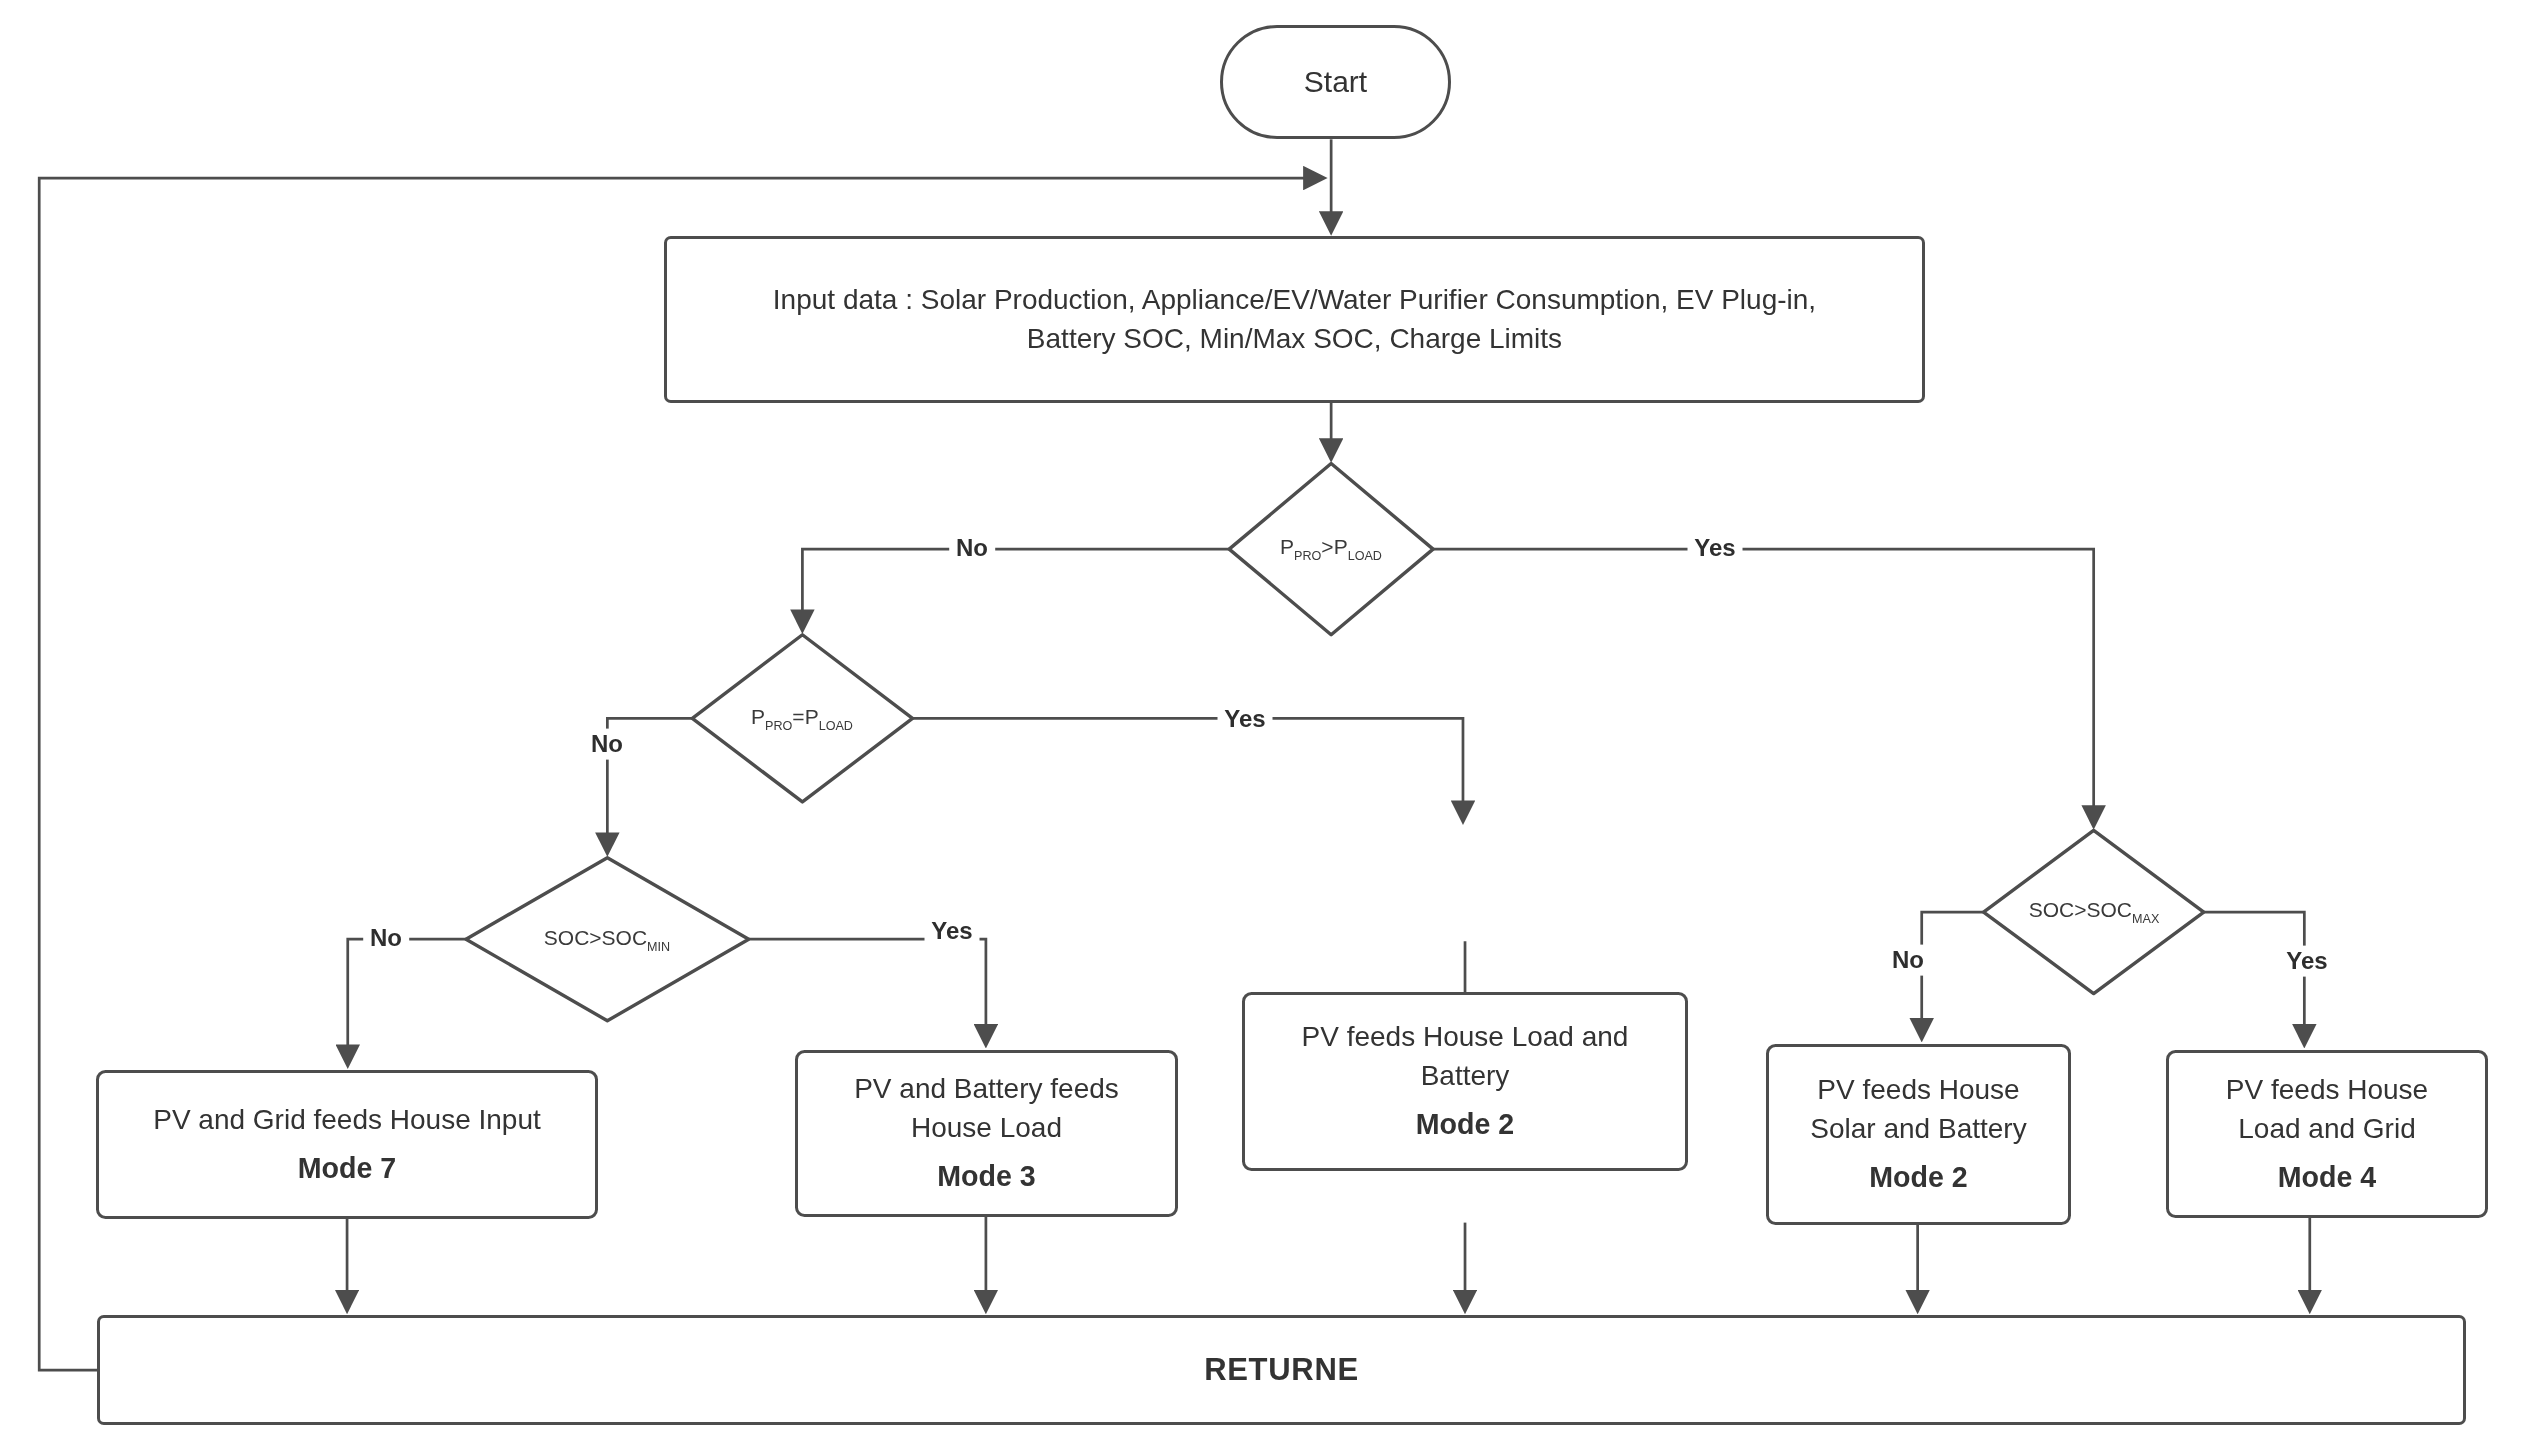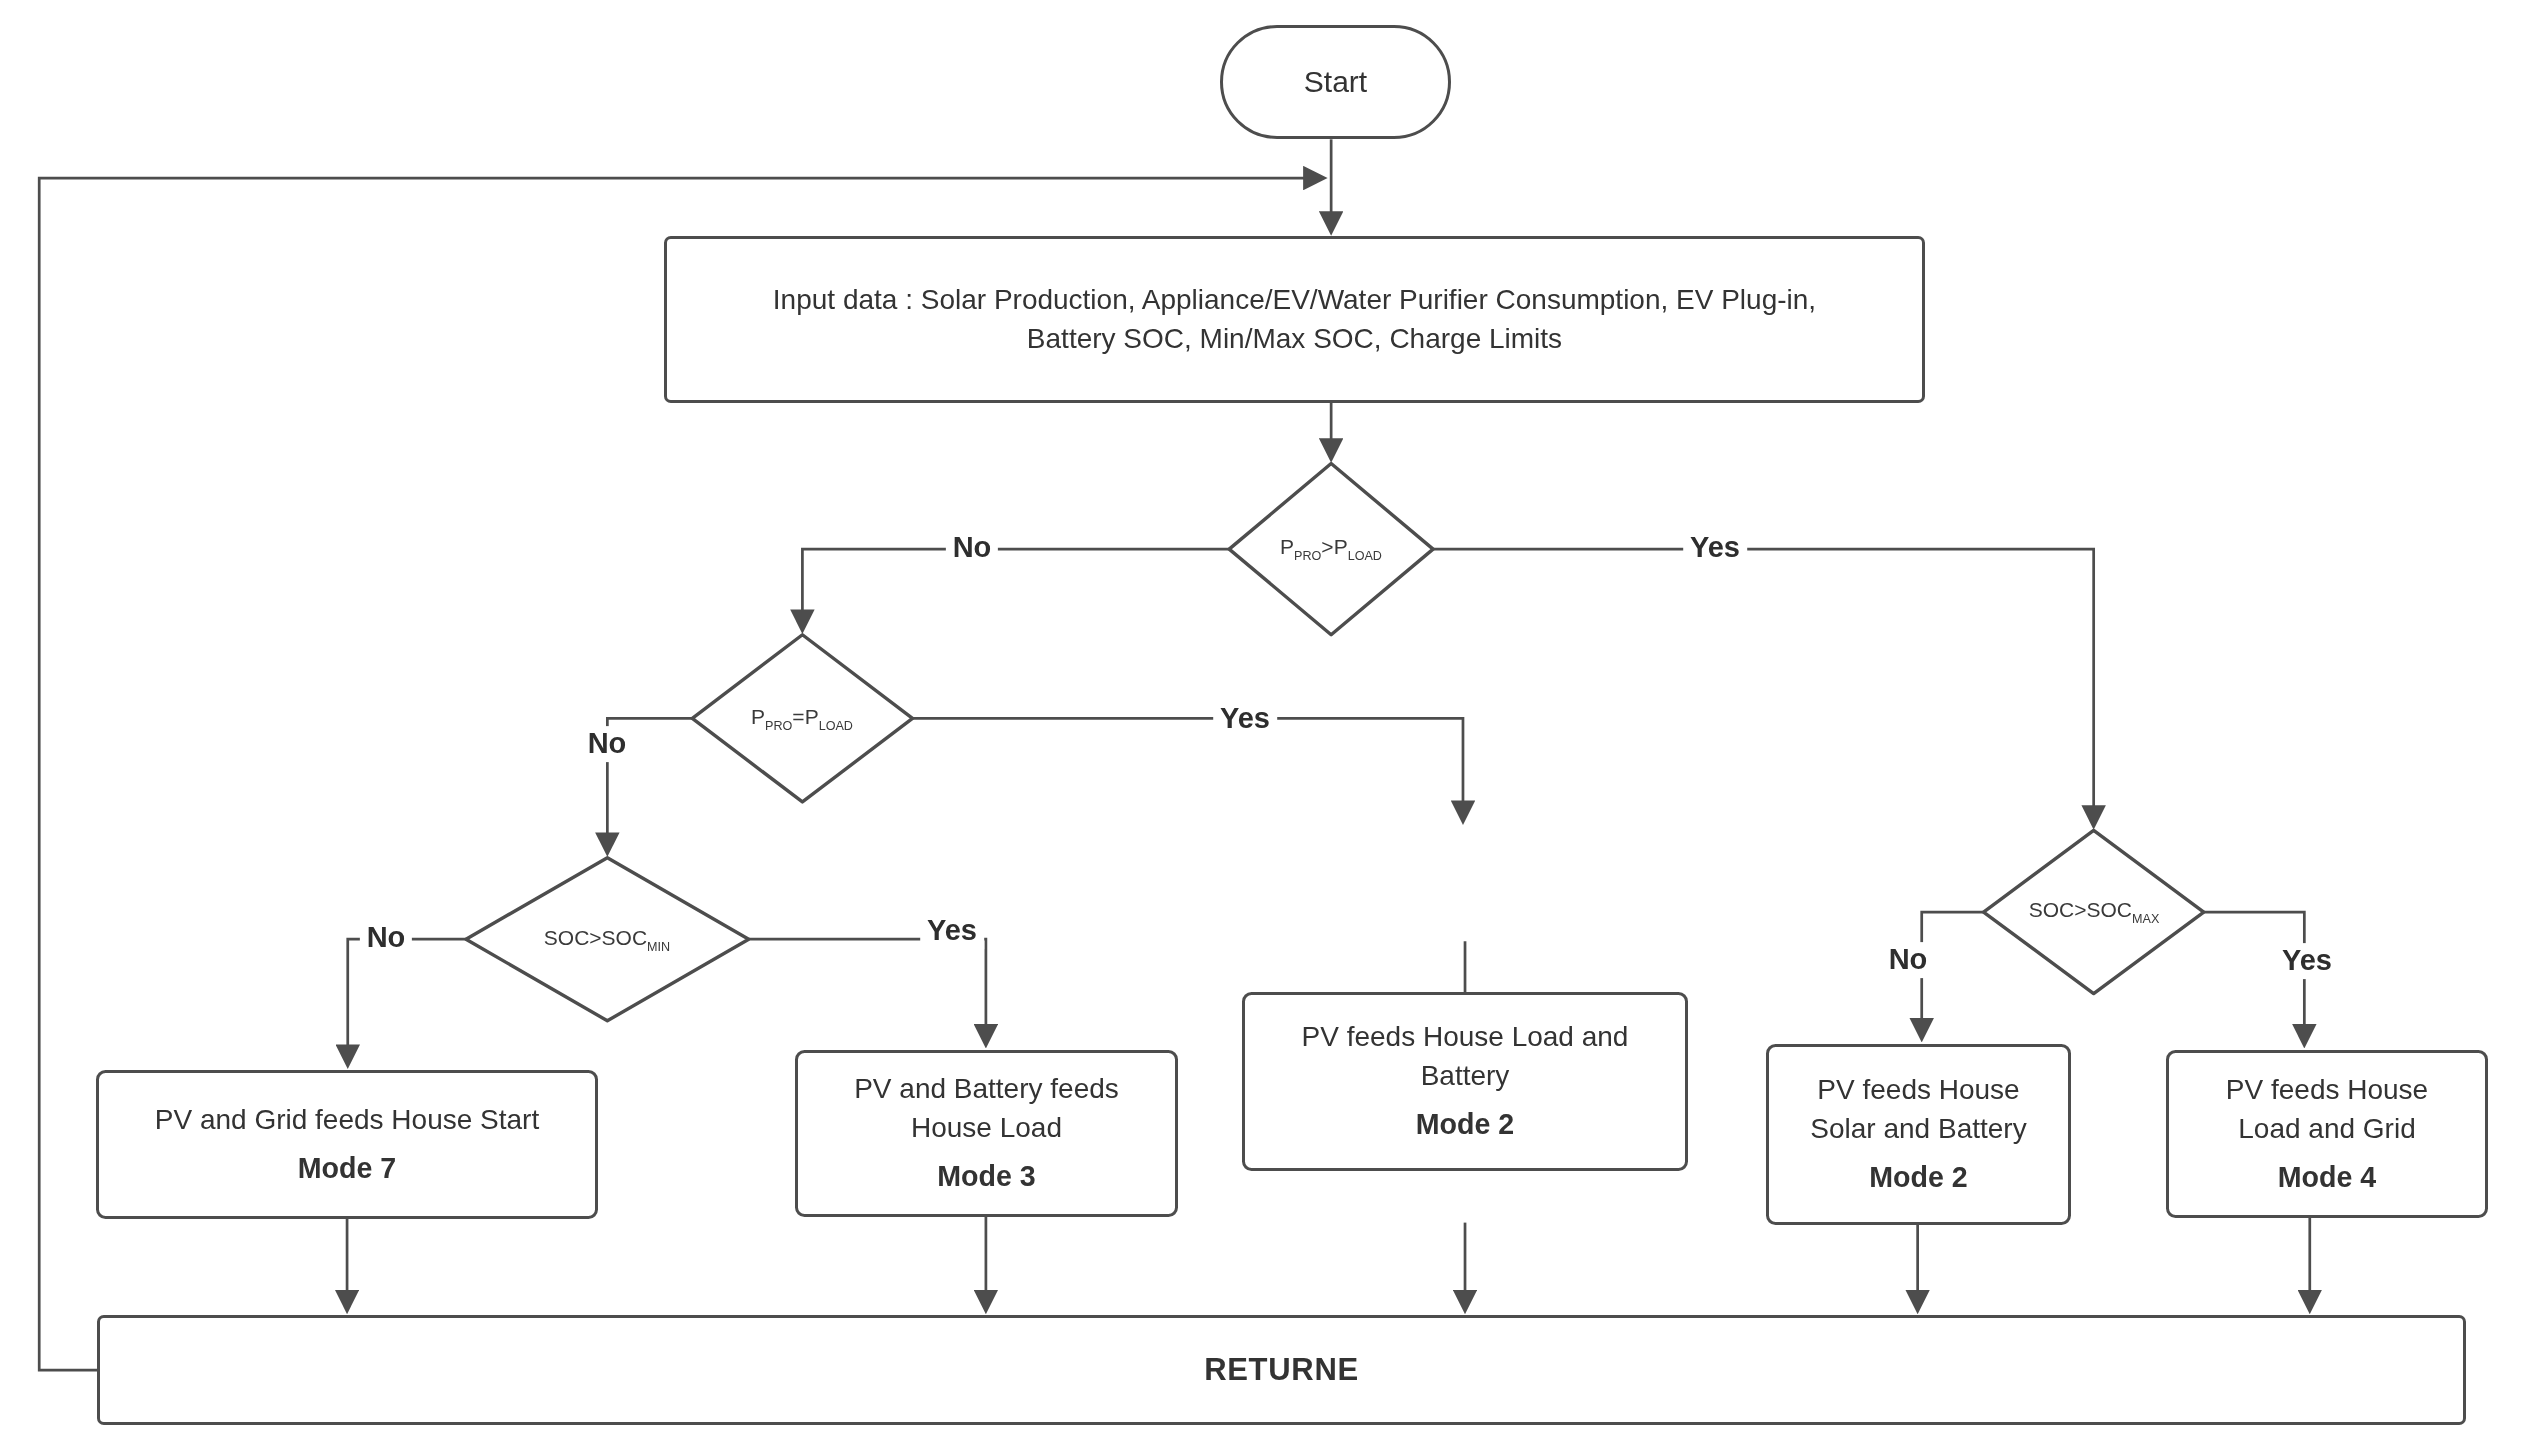--- a/index.html
+++ b/index.html
@@ -34,21 +34,21 @@
   .returne{border-radius:6.8px;font-weight:bold;font-size:31px;letter-spacing:0.7px;}
   .rmode{font-weight:bold;margin-top:9.5px;font-size:28.6px;}
   .dlabel{
     position:absolute;transform:translate(-50%,-50%);
     font-size:21px;white-space:nowrap;color:#3a3a3a;
   }
   sub{font-size:60%;}
   .edge-label{
     position:absolute;transform:translate(-50%,-50%);
     background:var(--bg);
-    font-weight:bold;font-size:29px;color:#2e2e2e;
+    font-weight:bold;font-size:24px;color:#2e2e2e;
     padding:1.4px 6.8px;white-space:nowrap;
   }
 </style>
 </head>
 <body>
 
 <div class="canvas">
 
   <svg class="wires" viewBox="0 0 3714 2138">
     <defs>
@@ -100,21 +100,21 @@
     <div>Start</div>
   </div>
 
   <div class="node inputbox" style="left:664px;top:236px;width:1261px;height:167px;">
     <div>Input data : Solar Production, Appliance/EV/Water Purifier Consumption, EV Plug-in,</div>
     <div>Battery SOC, Min/Max SOC, Charge Limits</div>
   </div>
 
 
   <div class="node result" style="left:96px;top:1070px;width:502px;height:149px;">
-    <div>PV and Grid feeds House Start</div>
+    <div>PV and Grid feeds House Input</div>
     <div class="rmode">Mode 7</div>
   </div>
 
   <div class="node result" style="left:795px;top:1050px;width:383px;height:167px;">
     <div>PV and Battery feeds</div>
     <div>House Load</div>
     <div class="rmode">Mode 3</div>
   </div>
 
   <div class="node result" style="left:1242px;top:992px;width:446px;height:179px;">

